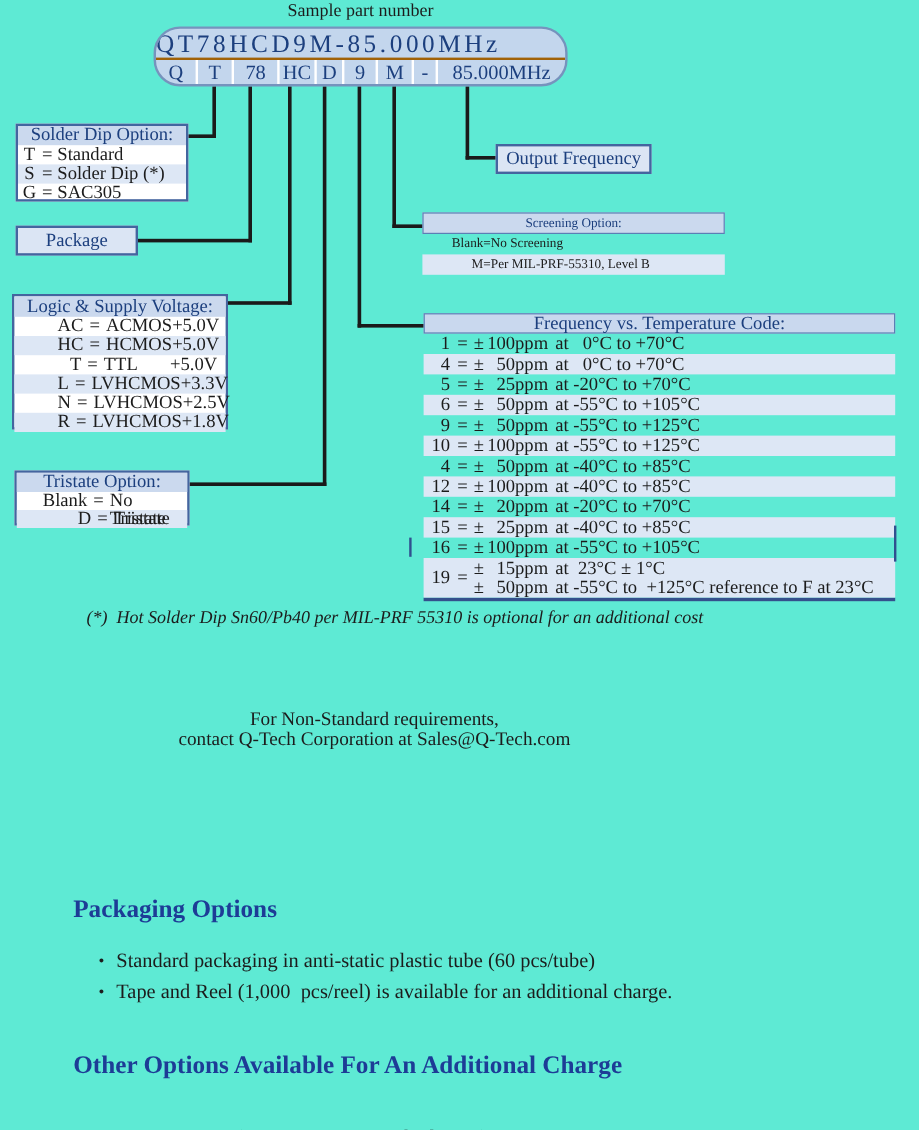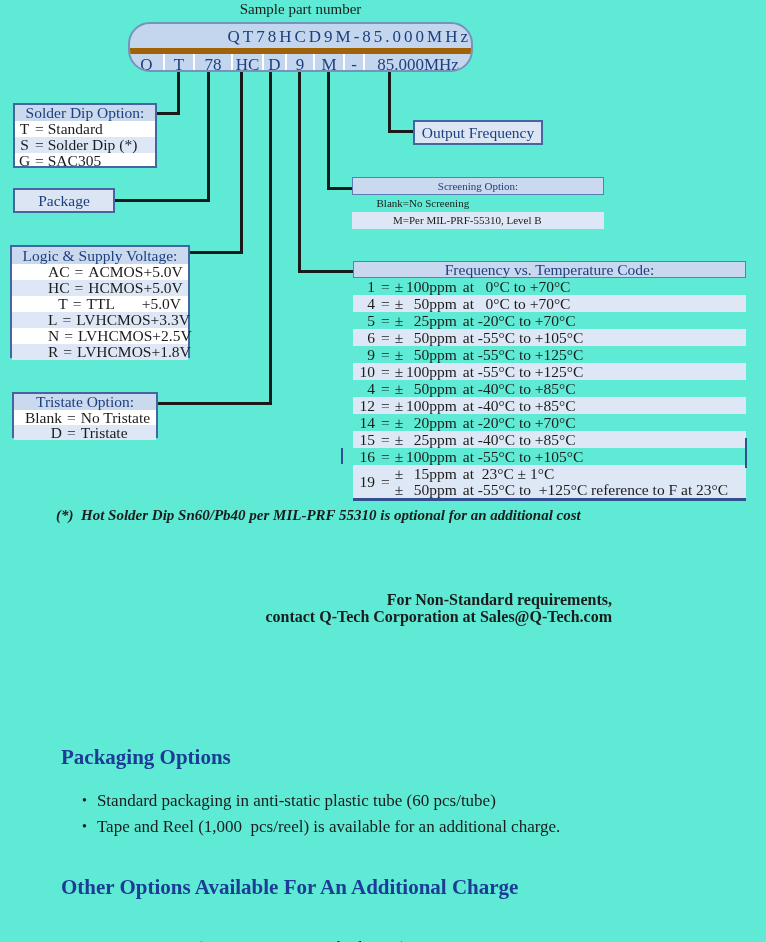--- a/index.html
+++ b/index.html
@@ -3,41 +3,41 @@
 <meta charset="utf-8">
 <style>
   html,body{margin:0;padding:0;background:#fff;}
   .canvas{position:relative;width:766px;height:942px;background:#5eead4;overflow:hidden;
           font-family:"Liberation Serif",serif;color:#1c1c1c;}
   .line{position:absolute;background:#1a1a1a;}
   
   .pn-label{position:absolute;left:128px;top:1px;width:345px;text-align:center;font-size:15px;}
   .pn-box{position:absolute;left:128px;top:22px;width:345px;height:50px;background:#c3d6ed;
           border:2px solid #7693bd;border-radius:22px;box-sizing:border-box;overflow:hidden;}
-  .pn-top{height:24px;line-height:25px;text-align:right;color:#1c3f7e;font-size:17px;
-          letter-spacing:3px;border-bottom:6px solid #a16207;}
+  .pn-top{height:24px;line-height:25px;text-align:left;color:#1c3f7e;font-size:21px;
+          letter-spacing:3px;border-bottom:2px solid #a16207;}
   .pn-row{display:flex;height:20px;}
   .pn-cell{text-align:center;color:#1c3f7e;font-size:17px;line-height:21px;box-sizing:border-box;
            border-left:2px solid #fff;}
   .pn-cell:first-child{border-left:none;}
   
   .optbox{position:absolute;box-sizing:border-box;border:2px solid #44659f;background:#fff;font-size:15.5px;}
   .optbox .hd{background:#cbd9ee;color:#1c3f7e;text-align:center;}
   .alt{background:#dde7f5;}
   .srow{display:flex;padding-left:3px;height:16px;line-height:16px;}
   .srow .c{width:13px;text-align:center;}
   .srow .eq{margin:0 4px;}
   .badge{position:absolute;box-sizing:border-box;border:2px solid #44659f;background:#dbe5f4;
          color:#1c3f7e;text-align:center;font-size:15.5px;}
   .lrow{display:flex;height:16px;line-height:16px;padding-left:36px;}
   .lrow .c{width:30px;text-align:right;}
   .lrow .eq{margin:0 5px;}
   .lrow .nm{width:84px;}
   .lrow .v{flex:1;text-align:right;padding-right:7px;}
-  .trow{display:flex;height:15px;line-height:15px;}
+  .trow{display:flex;height:15px;line-height:15px;padding-left:14px;}
   .trow .c{width:48px;text-align:right;}
   .trow .eq{margin:0 5px;}
   
   .scr{position:absolute;left:352px;top:177px;width:252px;font-size:11px;}
   .scr-hd{border:1px solid #5b7fb5;background:#cbd9ee;color:#1c3f7e;text-align:center;
           height:16px;line-height:16px;}
   .scr-row{display:flex;height:17px;line-height:17px;}
   .scr-row .c{width:57px;text-align:right;}
   
   .ft{position:absolute;left:353px;top:261px;width:393px;font-size:15.5px;
@@ -50,24 +50,24 @@
   .fpm{width:11px;}
   .fppm{width:51px;text-align:right;margin-right:6px;}
   .ftail{white-space:pre;}
   .ft-last{display:flex;height:33px;background:#dde7f5;padding-left:5px;box-sizing:border-box;}
   .ft-last .cb{display:flex;align-items:center;}
   .ft-last .fc{width:17px;}
   .fl-lines{display:flex;flex-direction:column;justify-content:center;}
   .fl-line{display:flex;height:16px;line-height:16px;}
   .tick{position:absolute;width:2px;background:#30508f;}
   
-  .footnote{position:absolute;left:56px;top:507px;font-style:italic;font-size:15px;white-space:pre;font-weight:bold;}
+  .footnote{position:absolute;left:72px;top:507px;font-style:italic;font-size:15px;white-space:pre;}
   .freq-note{position:absolute;left:85px;top:558px;font-size:15px;}
-  .contact{position:absolute;left:12px;top:591px;width:600px;text-align:right;
-           font-weight:bold;font-size:16px;line-height:17px;}
+  .contact{position:absolute;left:12px;top:591px;width:600px;text-align:center;
+           font-weight:normal;font-size:16px;line-height:17px;}
   .sec-hd{position:absolute;left:61px;font-size:21px;font-weight:bold;color:#1d3c96;}
   .bullet-line{position:absolute;left:65px;font-size:17px;white-space:pre;}
   .bullet-line .b{margin-right:10px;font-size:14px;vertical-align:1px;}
 </style>
 </head>
 <body>
 
 <div class="canvas">
 
   <div class="line" style="left:177px;top:72px;width:3px;height:43px;"></div>

